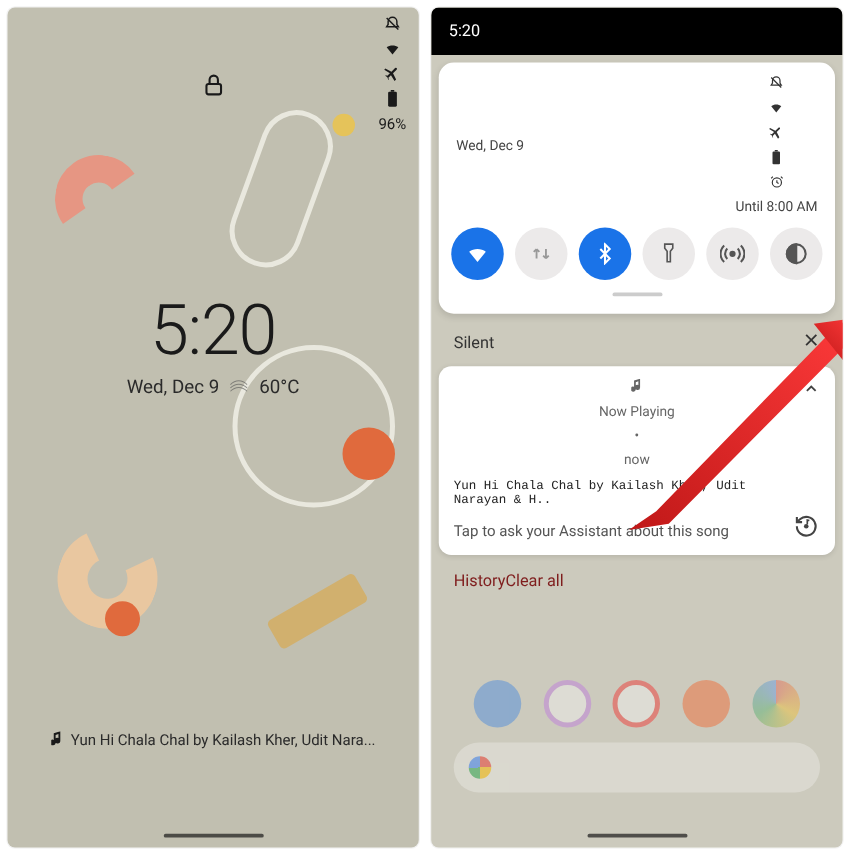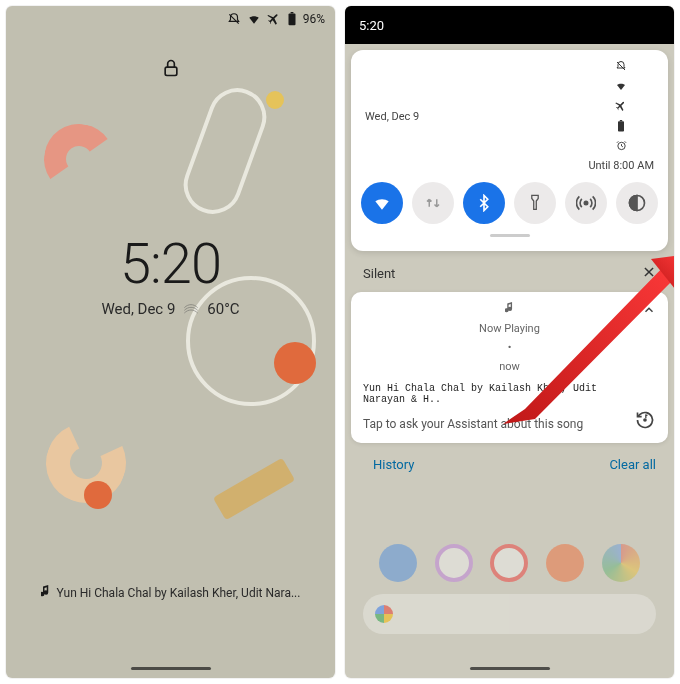--- a/index.html
+++ b/index.html
@@ -26,20 +26,21 @@
   }
   .status-bar {
     position: absolute;
     top: 6px;
     right: 10px;
     display: flex;
     align-items: center;
     gap: 6px;
     font-size: 12px;
     color: #1a1a1a;
+    flex-direction: column;
   }
   .status-bar .ic { display: inline-flex; }
   .lock-icon {
     position: absolute;
     top: 52px;
     left: 50%;
     transform: translateX(-50%);
   }
   .clock {
     position: absolute;
@@ -66,21 +67,21 @@
   .weather-ic { display:inline-flex; opacity:0.6; }
   .now-playing-bar {
     position: absolute;
     bottom: 78px;
     width: 100%;
     text-align: center;
     font-size: 12px;
     color: #2a2a2a;
     display: flex;
     justify-content: center;
-    align-items: center;
+    align-items: flex-start;
     gap: 6px;
     padding: 0 20px;
   }
   .home-indicator {
     position: absolute;
     bottom: 8px;
     left: 50%;
     transform: translateX(-50%);
     width: 80px;
     height: 3px;
@@ -186,24 +187,23 @@
   }
   .collapse {
     position:absolute; right:12px; top:10px;
   }
   .history-icon {
     position:absolute; right:12px; bottom:12px;
     width:22px; height:22px; display:flex; align-items:center; justify-content:center;
     color:#444;
   }
   .footer-row {
-    display:flex; justify-content:space-between;
-    padding:14px 18px; font-size:13px; color:#0369a1;
+    display:flex; justify-content:flex-start;
+    padding:14px 18px; font-size:13px; color:#7f1d1d;
     position:relative;
-    margin-left:10px;
   }
   
   .dock {
     position:absolute; bottom:96px; left:0; right:0;
     display:flex; justify-content:space-evenly; padding:0 16px;
     opacity:0.35;
   }
   .dock .app { width:38px; height:38px; border-radius:50%; }
   .searchbar {
     position:absolute; bottom:44px; left:18px; right:18px;

